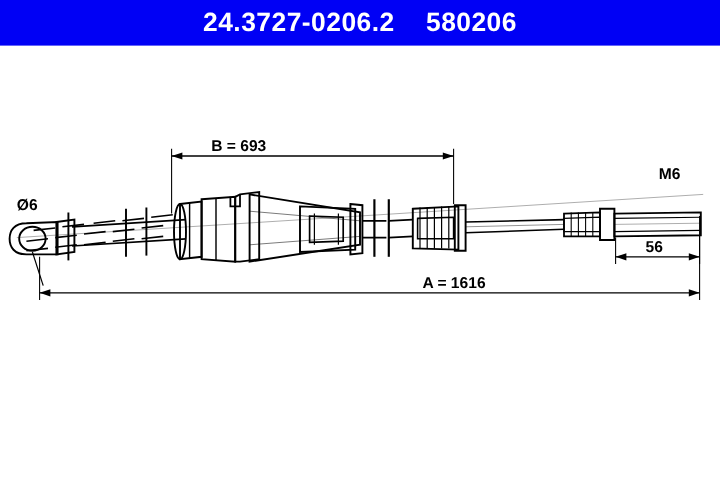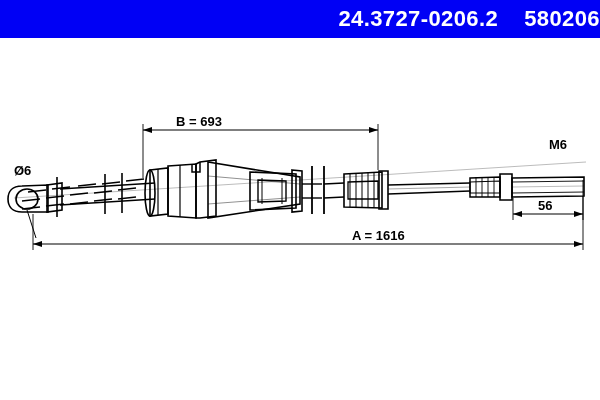--- a/index.html
+++ b/index.html
@@ -25,21 +25,21 @@
     height: 38px;
     background: #0000f5;
   }
   #header-title {
     position: absolute;
     left: 0;
     top: 0;
     width: 600px;
     height: 38px;
     line-height: 38px;
-    text-align: right;
+    text-align: center;
     color: #ffffff;
     font-family: "Liberation Sans", sans-serif;
     font-weight: bold;
     font-size: 22px;
     letter-spacing: 0.4px;
     white-space: pre;
   }
   #drawing {
     position: absolute;
     left: 0;

